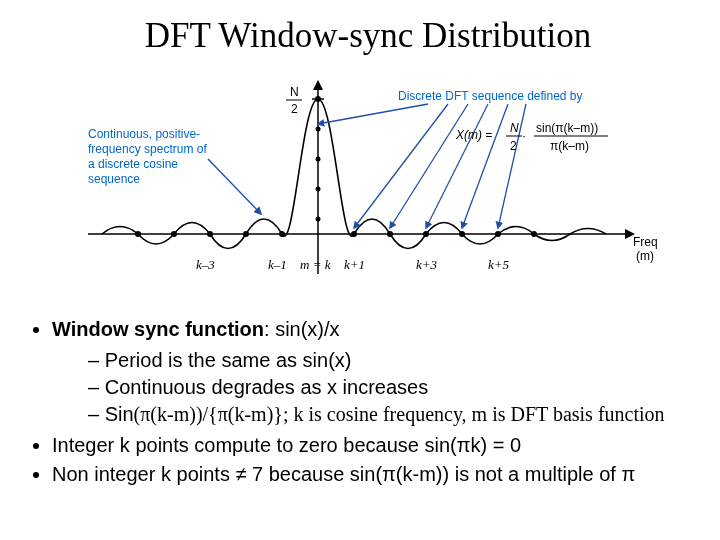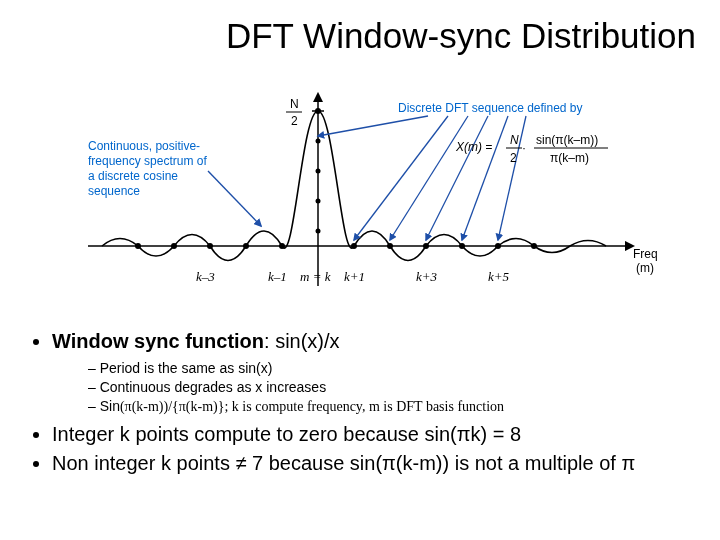--- a/index.html
+++ b/index.html
@@ -14,23 +14,24 @@
   }
   .slide {
     width: 720px;
     height: 540px;
     box-sizing: border-box;
     padding: 8px 24px 8px 40px;
   }
   .title {
     font-size: 35px;
     font-weight: normal;
-    text-align: right;
-    margin: 8px 0 20px 0;
+    text-align: center;
+    margin: 8px 0 8px 0;
     letter-spacing: 0;
+    font-family: Liberation Serif, serif;
   }
   .figure-wrap {
     width: 600px;
     height: 240px;
     margin: 0 auto 12px 28px;
     position: relative;
   }
   .figure-wrap svg {
     width: 100%;
     height: 100%;
@@ -46,21 +47,21 @@
   li.b1 {
     margin-bottom: 2px;
   }
   li.b1 .lbl {
     font-weight: bold;
     text-align: center;
   }
   ul.sub {
     margin: 4px 0 4px 0;
     padding-left: 36px;
-    font-size: 14px;
+    font-size: 20px;
     line-height: 1.35;
     list-style-type: none;
   }
   ul.sub li::before {
     content: "–  ";
   }
   .serif { font-family: "Times New Roman", Times, serif; }
   
   .ann-blue { fill: #0066cc; font-family: Arial, sans-serif; font-size: 12px; }
   .axis-lbl { fill: #000000; font-family: "Times New Roman", Times, serif; font-style: italic; font-size: 13px; }
@@ -172,19 +173,19 @@
       </g>
     </svg>
   </div>
 
   <ul class="top">
     <li class="b1">
       <span class="lbl">Window sync function</span><span>: sin(x)/x</span>
       <ul class="sub">
         <li>Period is the same as sin(x)</li>
         <li>Continuous degrades as x increases</li>
-        <li><span>Sin</span><span class="serif">(π(k-m))/{π(k-m)}; k is compute frequency, m is DFT basis function</span></li>
+        <li><span>Sin</span><span class="serif">(π(k-m))/{π(k-m)}; k is cosine frequency, m is DFT basis function</span></li>
       </ul>
     </li>
-    <li class="b1">Integer k points compute to zero because sin(πk) = 8</li>
+    <li class="b1">Integer k points compute to zero because sin(πk) = 0</li>
     <li class="b1">Non integer k points ≠ 7 because sin(π(k-m)) is not a multiple of π</li>
   </ul>
 </div>
 
 </body></html>

